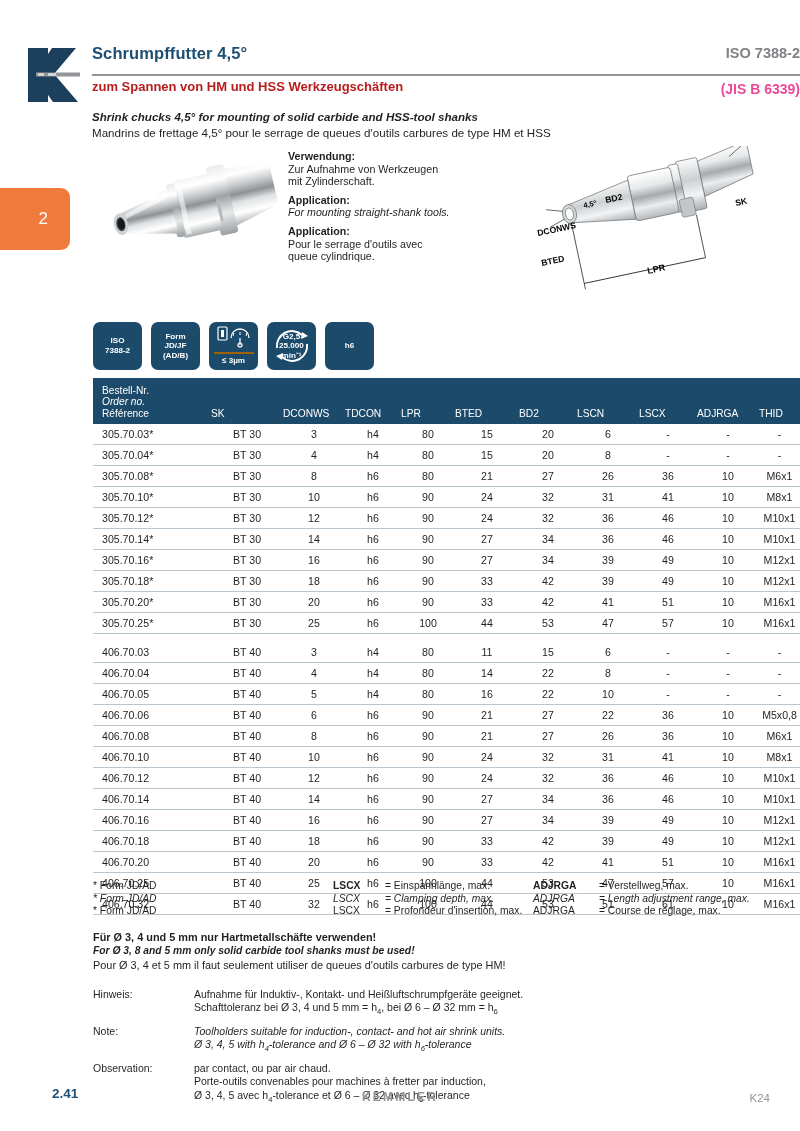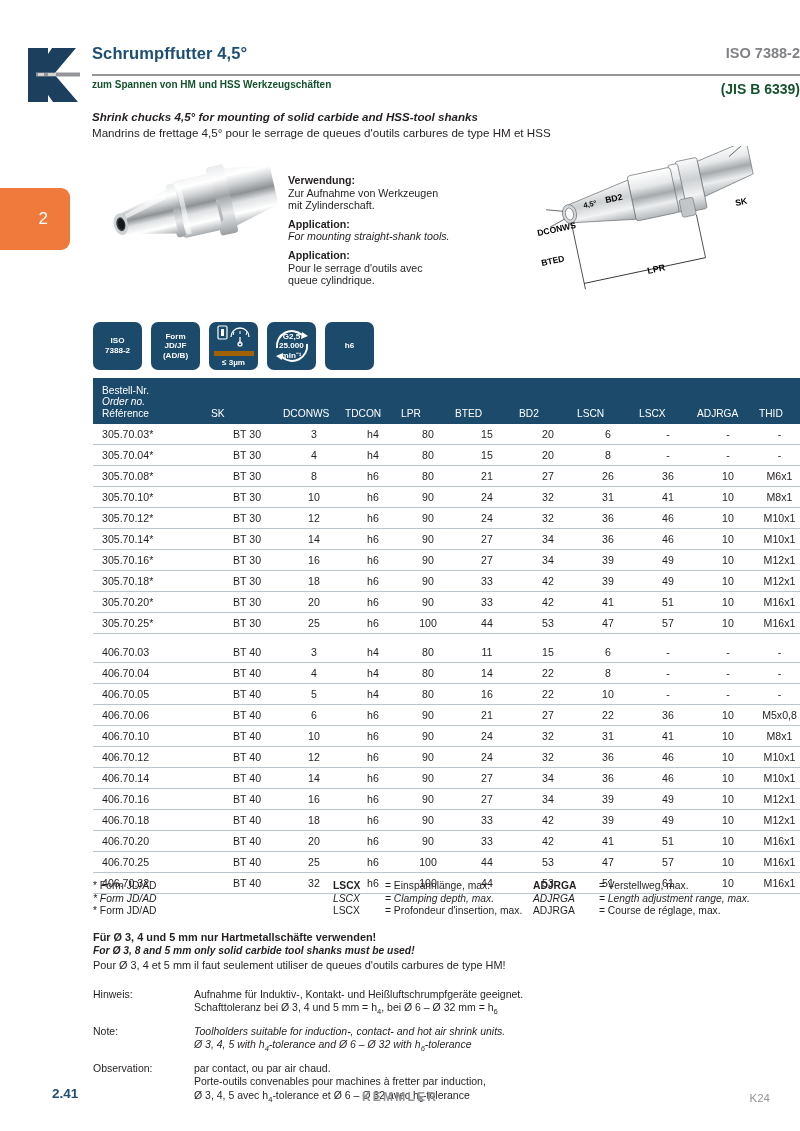--- a/index.html
+++ b/index.html
@@ -22,46 +22,46 @@
   .hdr-iso {
     position: absolute; right: 0; top: 45px;
     color: #808285; font-size: 14.5px; font-weight: 700; text-align: right;
   }
   .hdr-rule {
     position: absolute; left: 92px; top: 74px; width: 708px; height: 2px;
     background: #939598;
   }
   .hdr-sub {
     position: absolute; left: 92px; top: 79px;
-    color: #14532d; font-size: 10px; font-weight: 600;
+    color: #b91c1c; font-size: 13px; font-weight: 600;
   }
   .hdr-jis {
     position: absolute; right: 0; top: 81px;
-    color: #14532d; font-size: 14px; font-weight: 600; text-align: center;
+    color: #ec4899; font-size: 14px; font-weight: 600; text-align: center;
   }
   .hdr-en {
     position: absolute; left: 92px; top: 110px;
     font-size: 11.6px; font-style: italic; font-weight: 700; color: #231f20;
   }
   .hdr-fr {
     position: absolute; left: 92px; top: 126px;
     font-size: 11.6px; color: #231f20;
   }
 
   
   .tab {
     position: absolute; left: -18px; top: 188px; width: 88px; height: 62px;
     background: #F0793C; border-radius: 0 9px 9px 0;
     color: #fff; font-size: 17px;
     display: flex; align-items: center; justify-content: flex-end;
     padding-right: 22px;
   }
 
   
-  .use { position: absolute; left: 288px; top: 150px; width: 210px; font-size: 10.7px; line-height: 12.6px; margin-top: 24px; }
+  .use { position: absolute; left: 288px; top: 150px; width: 210px; font-size: 10.7px; line-height: 12.6px; }
   .use .hd { font-weight: 700; }
   .use .it { font-style: italic; }
   .use .blk { margin-bottom: 6px; }
 
   
   .photo { position: absolute; left: 84px; top: 152px; width: 205px; height: 135px; }
 
   
   .drawing { position: absolute; left: 512px; top: 146px; width: 288px; height: 155px; }
 
@@ -277,21 +277,21 @@
           <rect x="1" y="1" width="9" height="13" rx="1.2" fill="none" stroke="#fff" stroke-width="1.2"></rect>
           <rect x="4" y="4" width="3" height="7" fill="#fff"></rect>
           <path d="M14 12 A9 9 0 0 1 32 12" fill="none" stroke="#fff" stroke-width="1.3"></path>
           <line x1="23" y1="12" x2="23" y2="19" stroke="#fff" stroke-width="1.3"></line>
           <circle cx="23" cy="19" r="2" fill="none" stroke="#fff" stroke-width="1.2"></circle>
           <line x1="16" y1="10" x2="17" y2="7" stroke="#fff" stroke-width="1"></line>
           <line x1="23" y1="9" x2="23" y2="6" stroke="#fff" stroke-width="1"></line>
           <line x1="29" y1="10" x2="30" y2="7" stroke="#fff" stroke-width="1"></line>
         </svg>
       </span>
-      <div style="border-top:5px solid #a16207;margin-top:1px;padding-top:2px;width:40px;">≤ 3µm</div>
+      <div style="border-top:2px solid #a16207;margin-top:1px;padding-top:2px;width:40px;">≤ 3µm</div>
     </div>
     <div class="badge">
       <div style="position:relative;width:44px;height:40px;display:flex;flex-direction:column;align-items:center;justify-content:center;">
         <svg width="44" height="40" viewBox="0 0 44 40" style="position:absolute;left:0;top:0;">
           <path d="M7 22 A15 15 0 0 1 32 9" fill="none" stroke="#fff" stroke-width="2"></path>
           <polygon points="32,6 38,10 31,13" fill="#fff"></polygon>
           <path d="M37 18 A15 15 0 0 1 12 31" fill="none" stroke="#fff" stroke-width="2"></path>
           <polygon points="12,34 6,30 13,27" fill="#fff"></polygon>
         </svg>
         <div style="position:relative;z-index:2;">
@@ -539,20 +539,33 @@
             <td>h6</td>
             <td>90</td>
             <td>21</td>
             <td>27</td>
             <td>22</td>
             <td>36</td>
             <td>10</td>
             <td>M5x0,8</td>
           </tr>
           <tr>
+            <td class="lead">406.70.08</td>
+            <td>BT 40</td>
+            <td>8</td>
+            <td>h6</td>
+            <td>90</td>
+            <td>21</td>
+            <td>27</td>
+            <td>26</td>
+            <td>36</td>
+            <td>10</td>
+            <td>M6x1</td>
+          </tr>
+          <tr>
             <td class="lead">406.70.10</td>
             <td>BT 40</td>
             <td>10</td>
             <td>h6</td>
             <td>90</td>
             <td>24</td>
             <td>32</td>
             <td>31</td>
             <td>41</td>
             <td>10</td>

